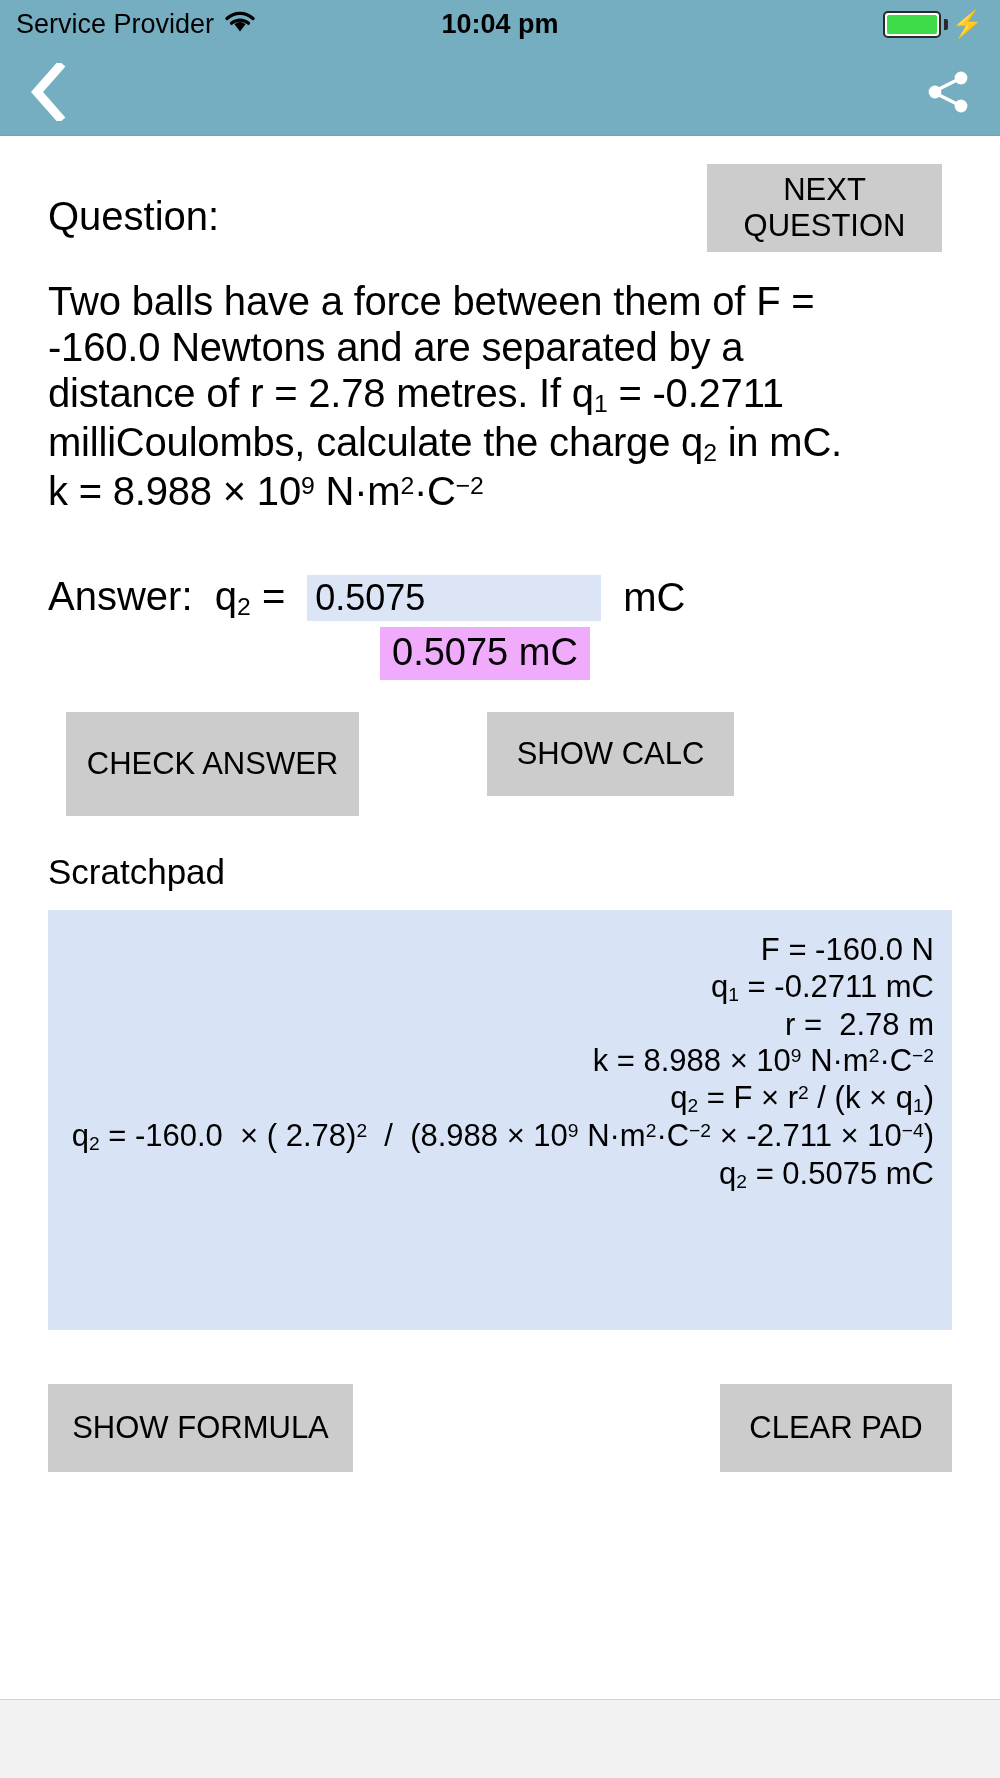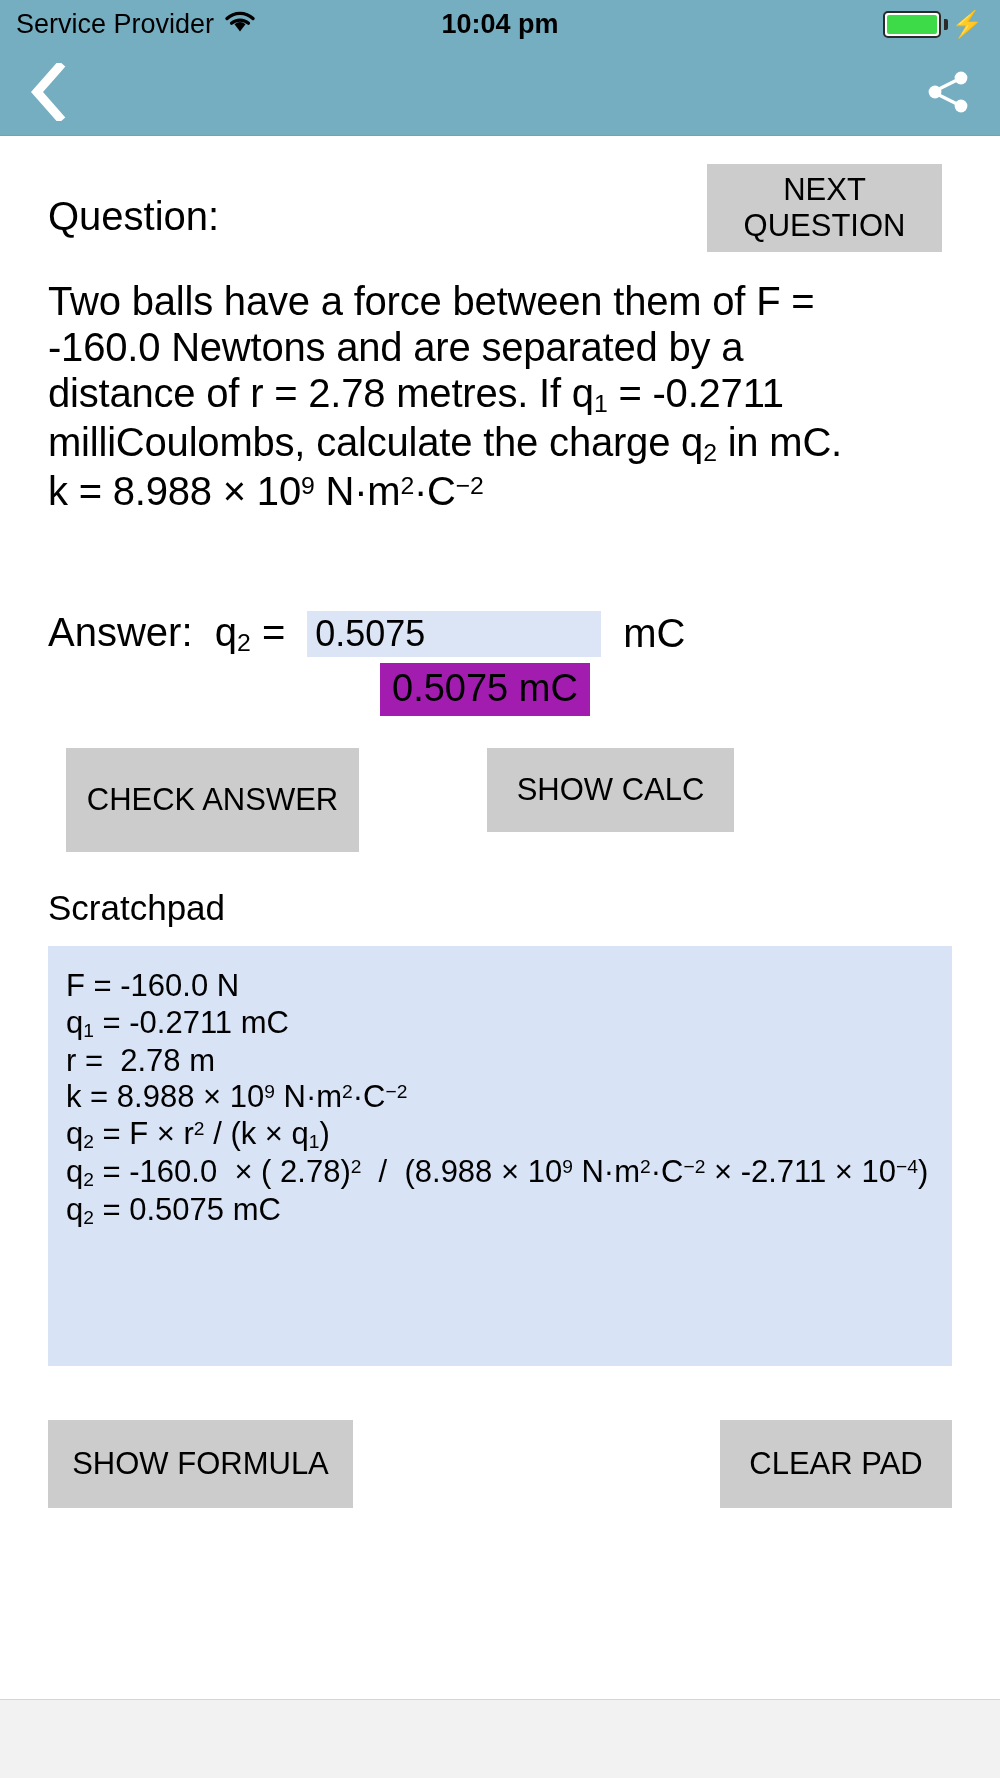--- a/index.html
+++ b/index.html
@@ -152,21 +152,21 @@
     font-size: 40px;
     line-height: 1.15;
     margin-top: 26px;
     letter-spacing: -0.2px;
   }
 
   
   .answer-row {
     display: flex;
     align-items: center;
-    margin-top: 96px;
+    margin-top: 60px;
   }
   .answer-label {
     font-size: 40px;
     white-space: pre;
   }
   .answer-input {
     width: 278px;
     height: 46px;
     background: #dbe5f5;
     border: none;
@@ -180,21 +180,21 @@
   }
   .answer-unit {
     font-size: 40px;
     margin-left: 22px;
   }
   .answer-result-row {
     display: flex;
     margin-top: 6px;
   }
   .answer-result {
-    background: #a21caf;
+    background: #f0abfc;
     font-size: 38px;
     padding: 4px 12px 6px 12px;
     margin-left: 332px;
   }
 
   .action-row {
     display: flex;
     margin-top: 32px;
     padding-left: 18px;
   }
@@ -216,20 +216,21 @@
   .scratchpad {
     background: #d8e3f5;
     margin-top: 18px;
     height: 420px;
     padding: 22px 18px;
     box-sizing: border-box;
     font-size: 31px;
     line-height: 1.18;
     overflow: hidden;
     white-space: pre-wrap;
+    text-align: right;
   }
 
   .bottom-row {
     display: flex;
     justify-content: space-between;
     margin-top: 54px;
   }
   .btn-formula {
     width: 305px;
     height: 88px;

